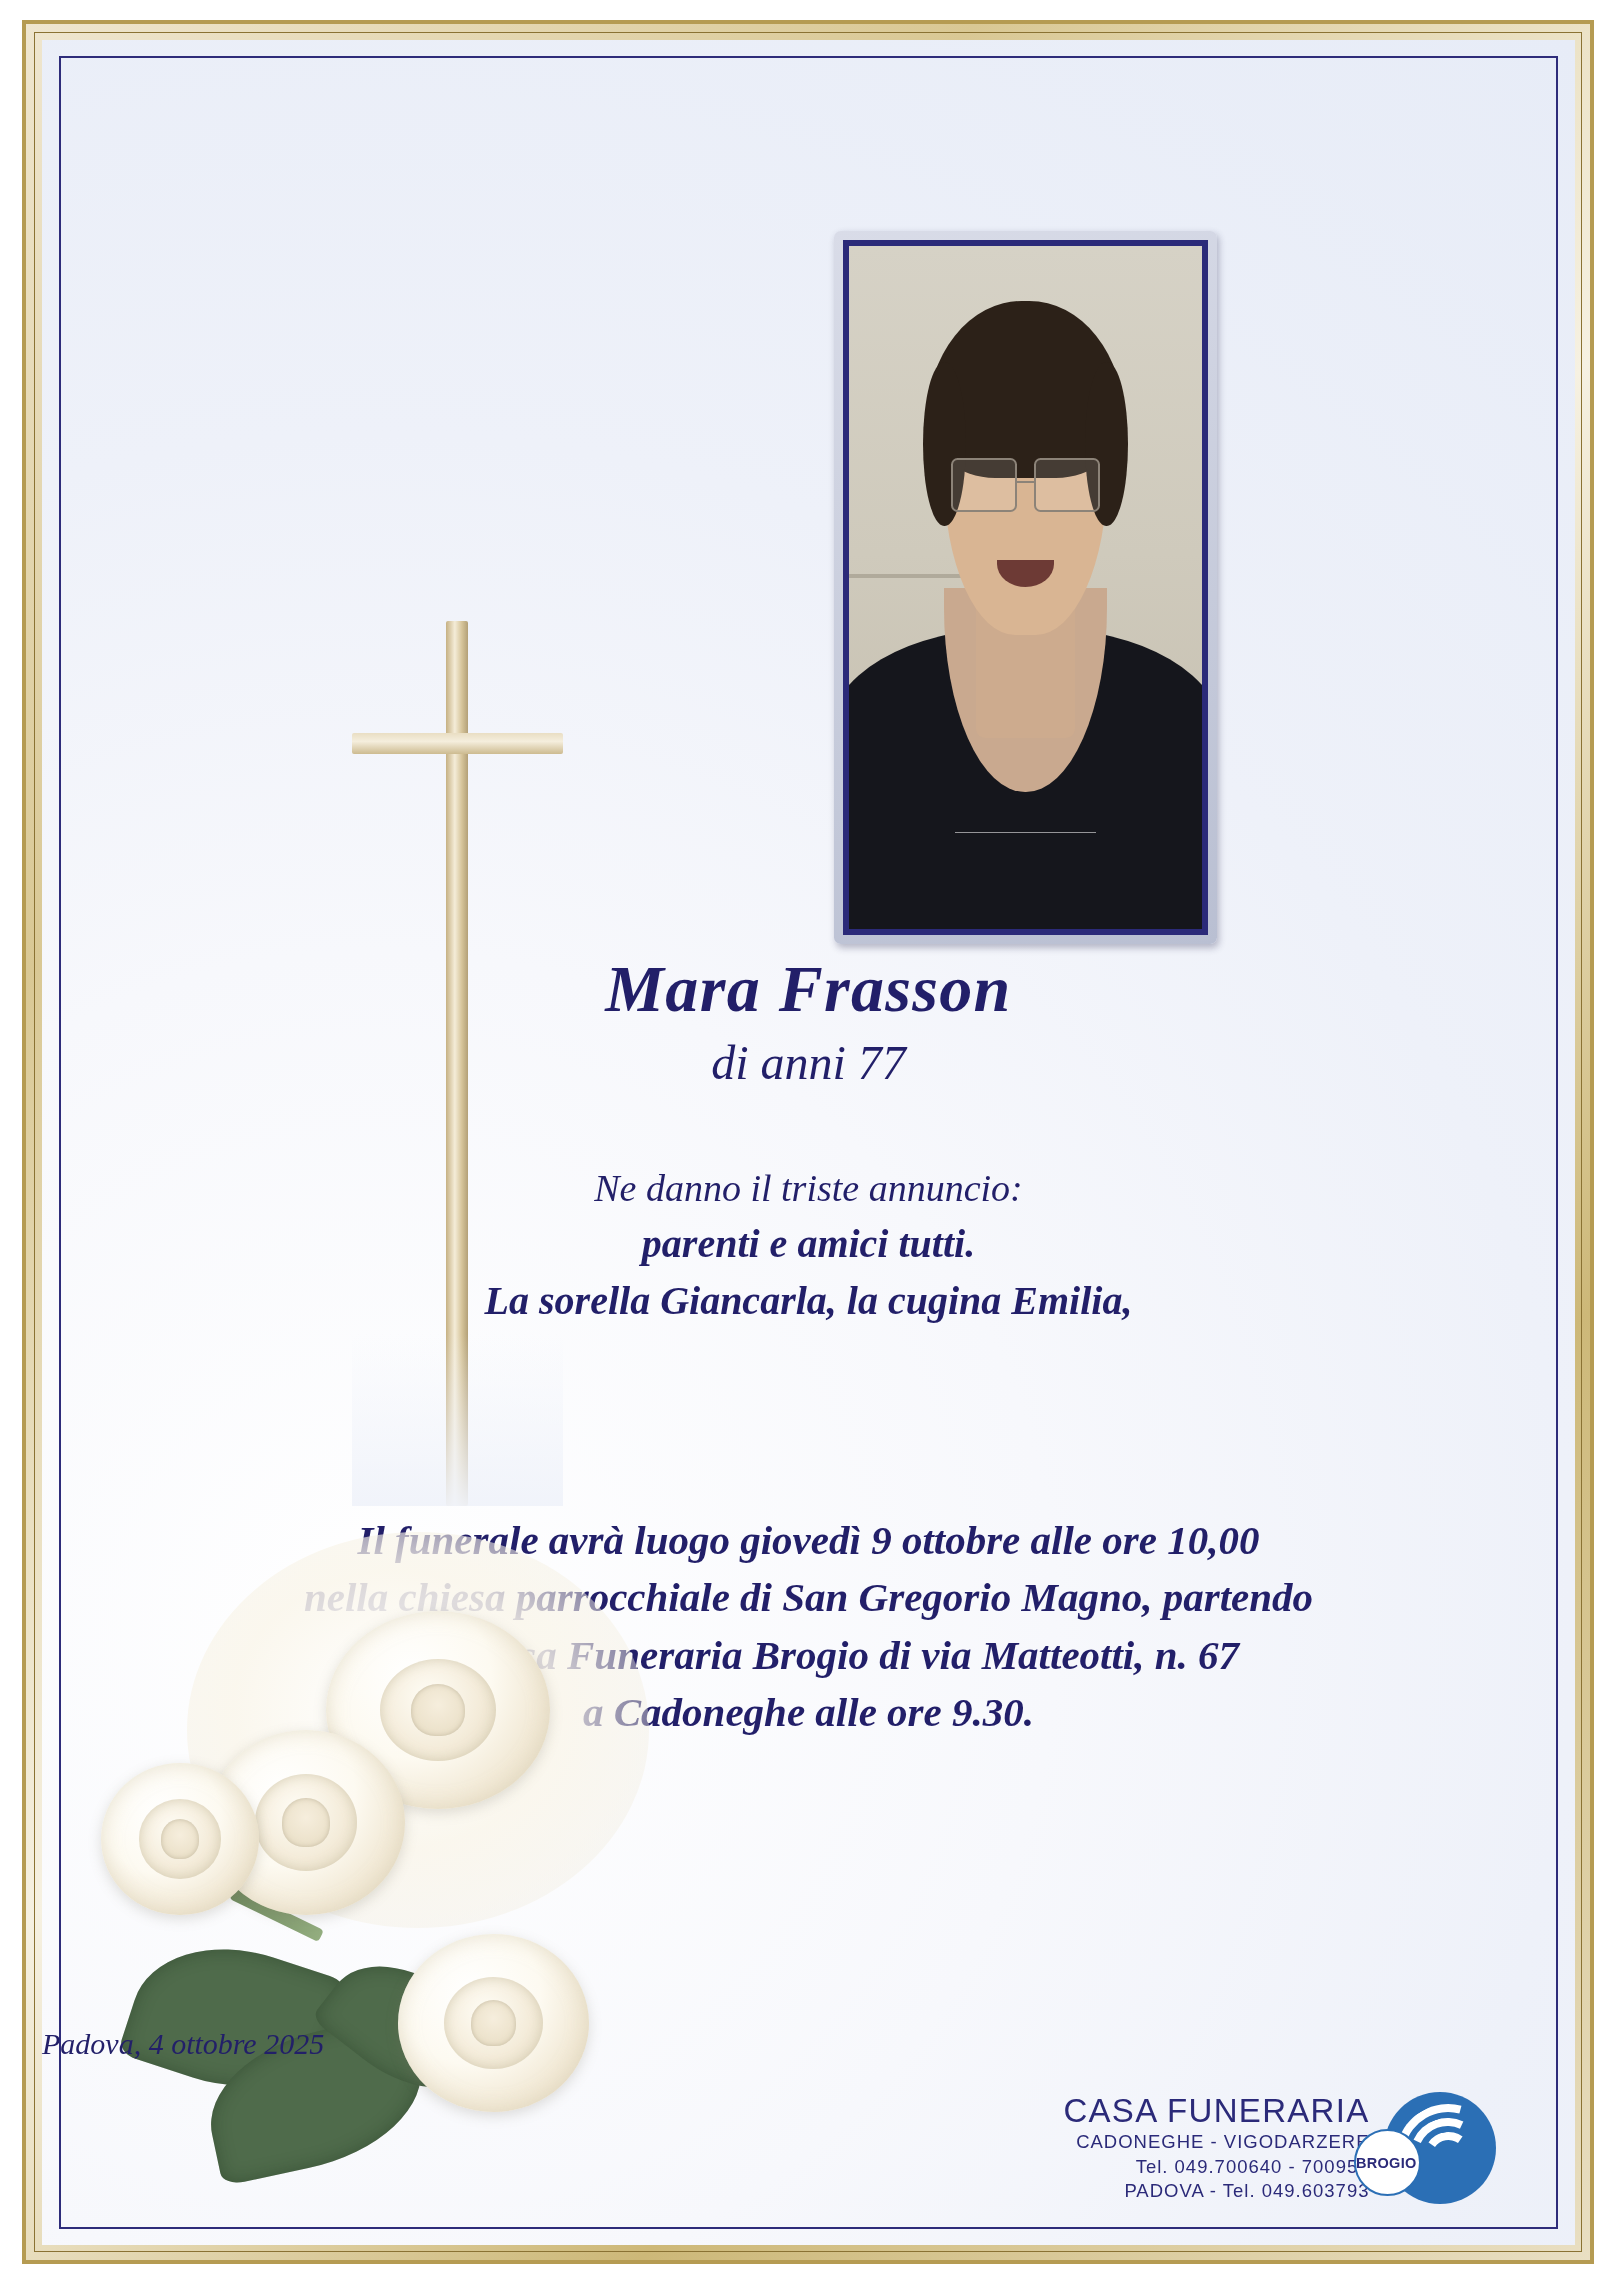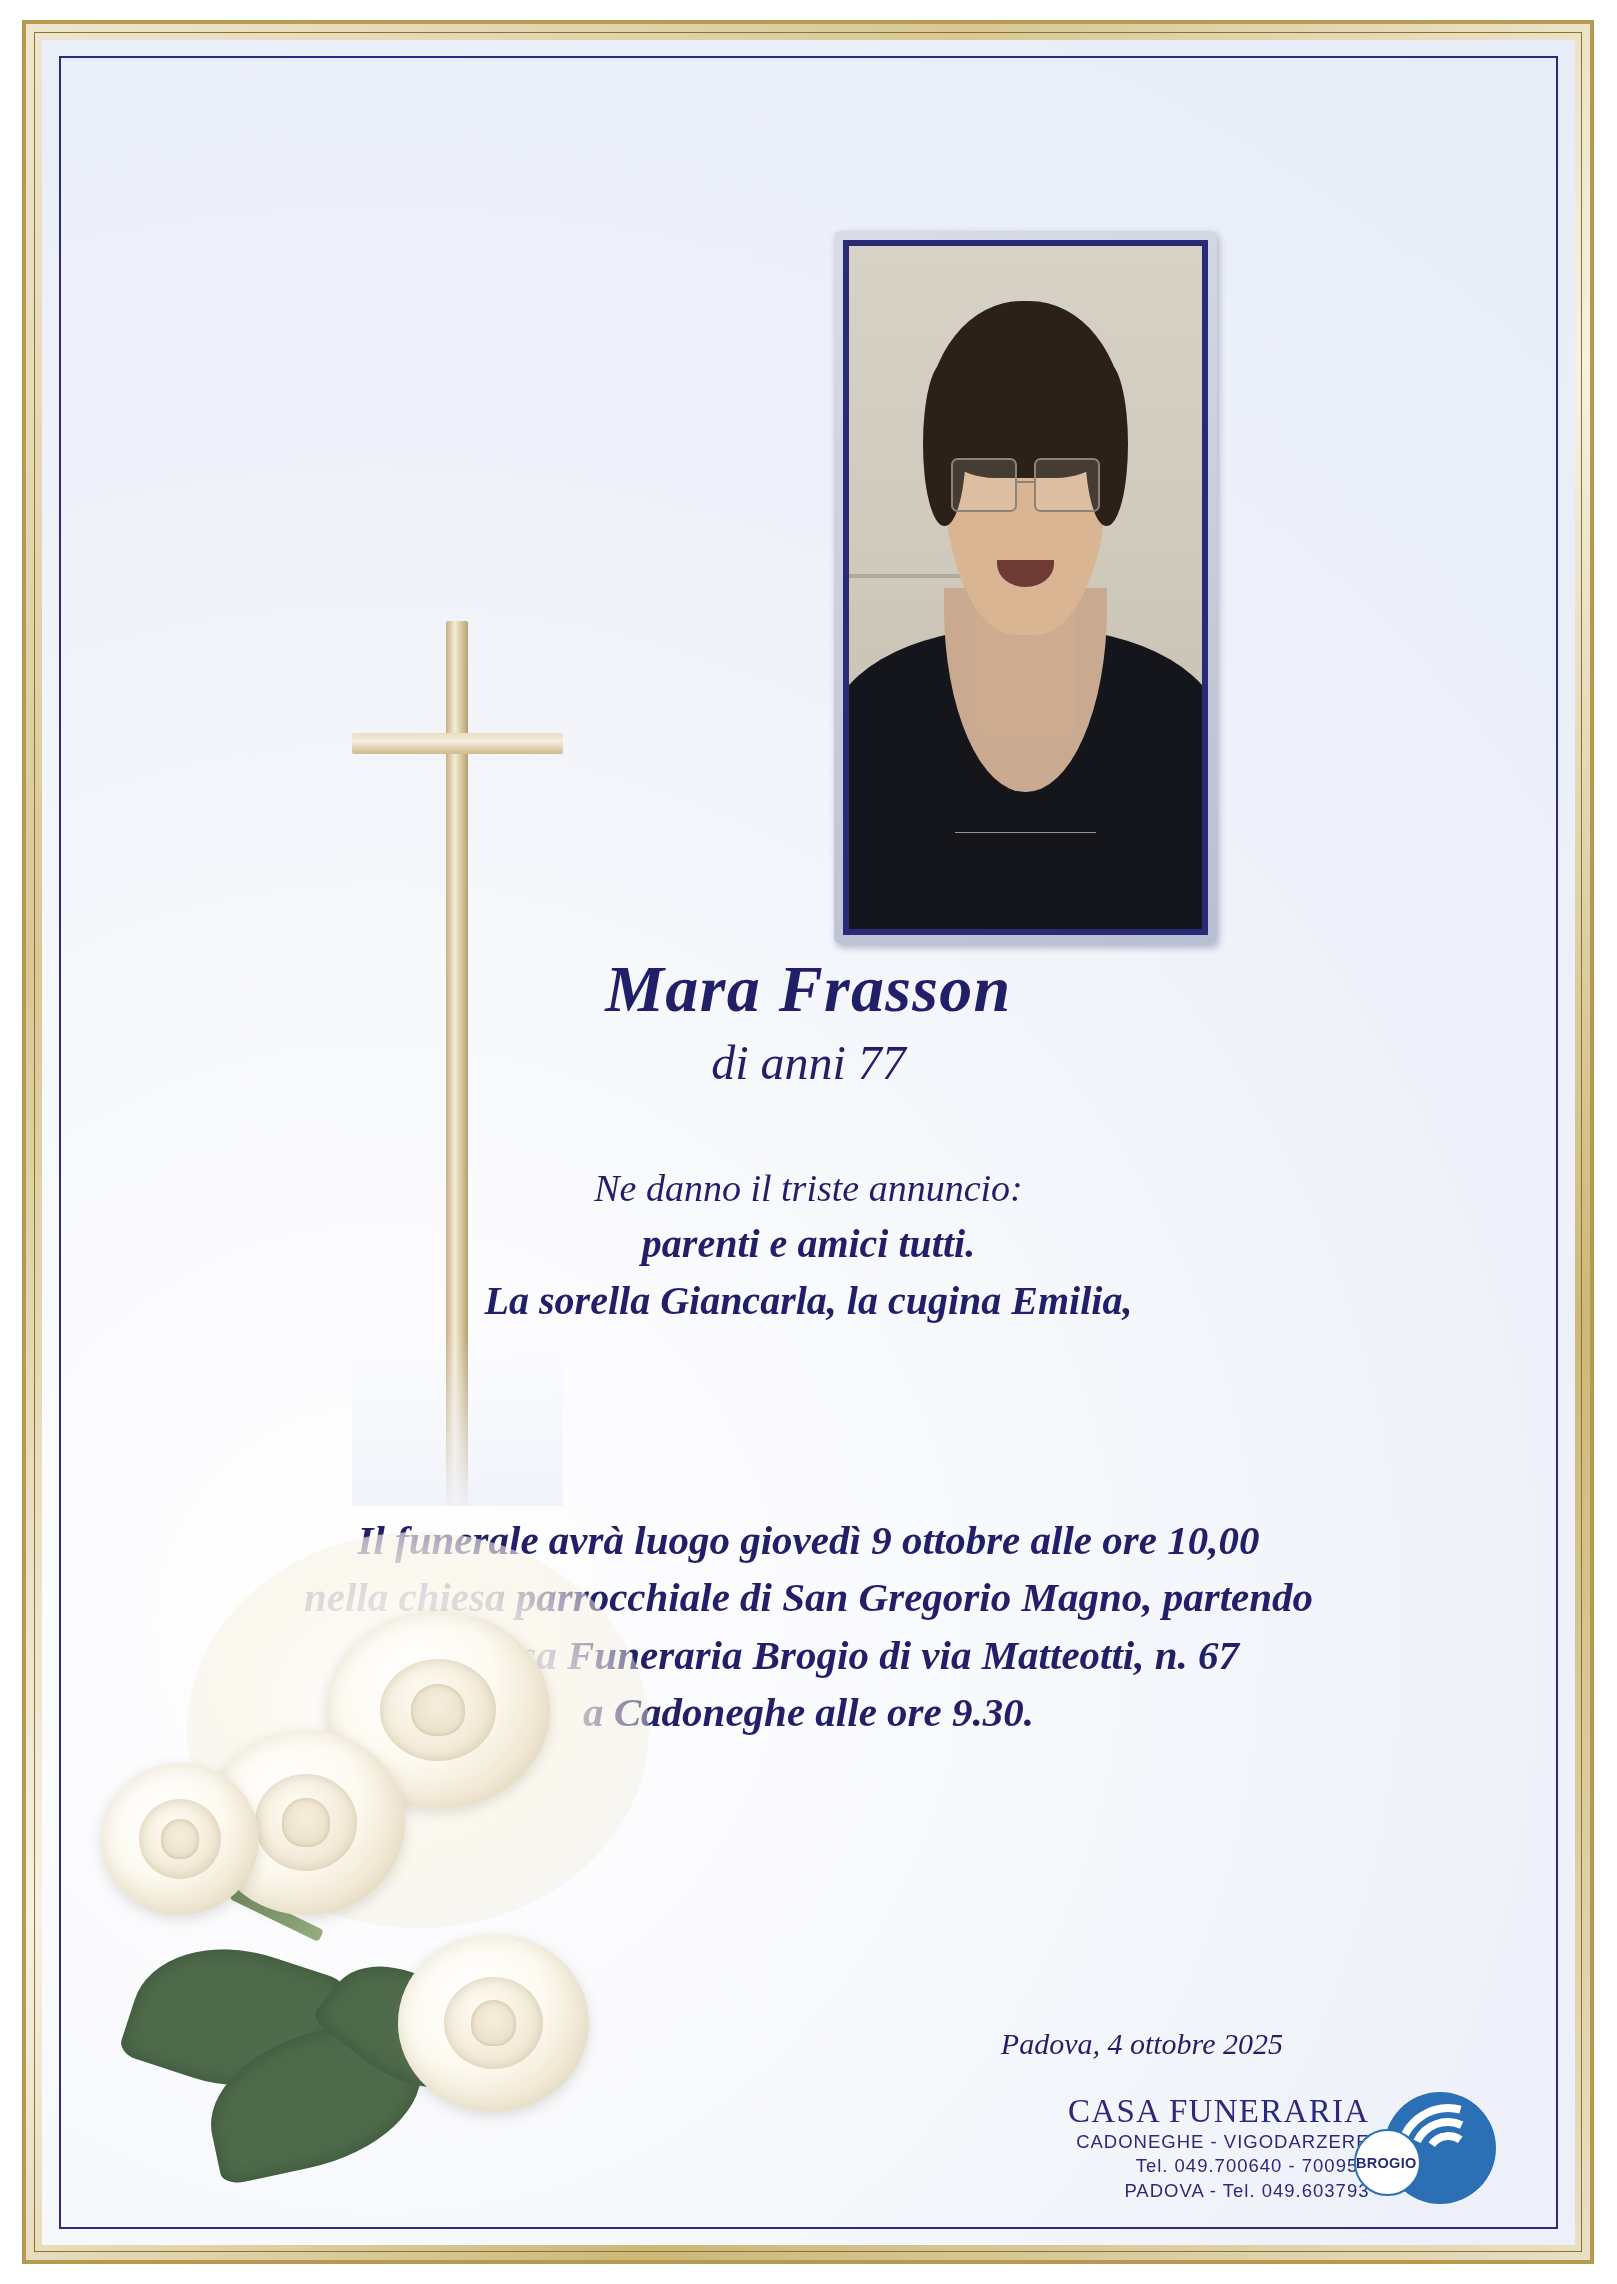--- a/index.html
+++ b/index.html
@@ -297,41 +297,41 @@
     position: absolute;
     left: 0; top: 1881px;
     width: 1533px;
     text-align: center;
     font-size: 28px;
     font-style: italic;
     line-height: 1.45;
   }
   .place-date {
     position: absolute;
-    left: 13px; top: 1987px;
+    left: 0; top: 1987px;
     width: 1228px;
-    text-align: right;
+    text-align: left;
     font-size: 30px;
     font-style: italic;
   }
 
   
   .footer {
     position: absolute;
     right: 79px; bottom: 41px;
     display: flex;
     align-items: center;
     gap: 14.5px;
   }
   .footer-text {
     text-align: right;
     color: #2b2a79;
   }
   .footer-text .t1 {
-    font-family: Liberation Serif, serif;
+    font-family: Liberation Sans, sans-serif;
     font-size: 33px;
     letter-spacing: 1.3px;
   }
   .footer-text .t2,
   .footer-text .t3,
   .footer-text .t4 {
     font-family: "Liberation Sans", sans-serif;
     font-size: 18.5px;
     letter-spacing: 1px;
     line-height: 1.32;

